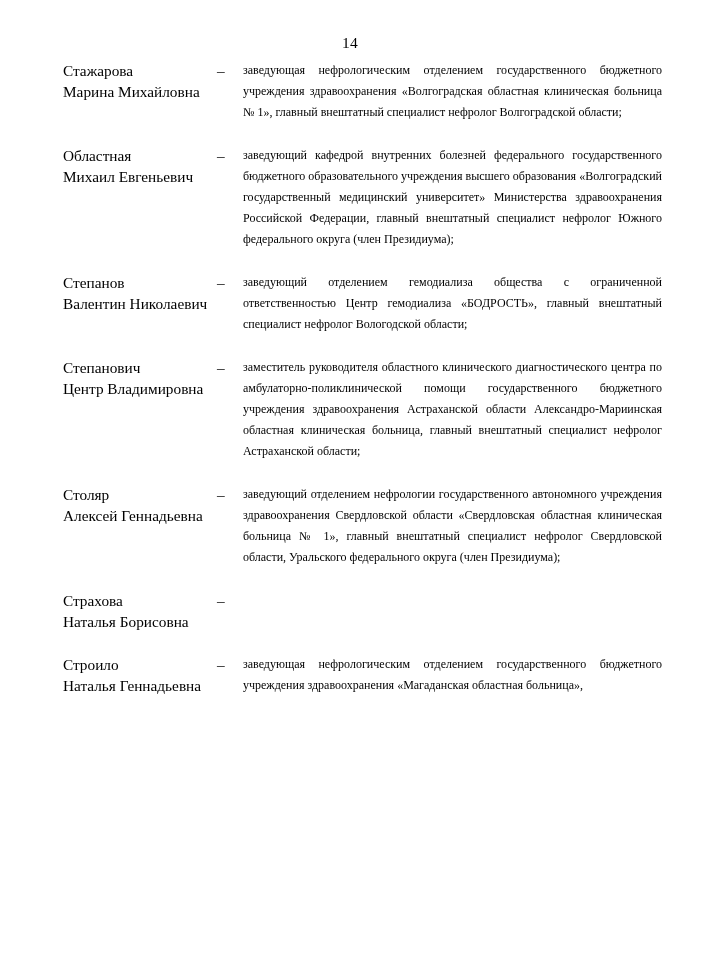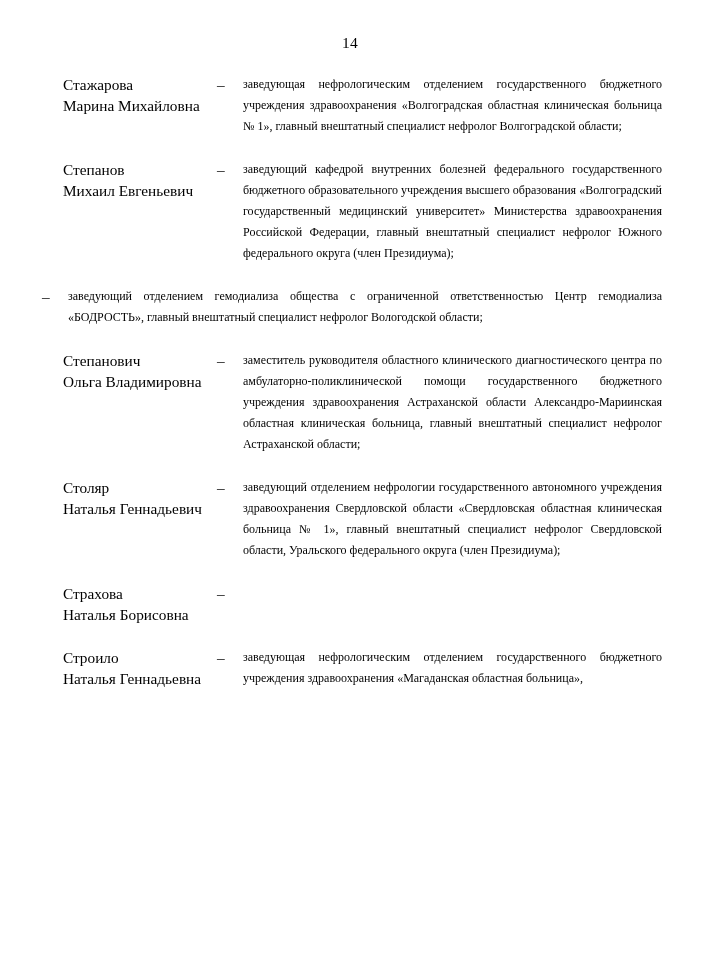--- a/index.html
+++ b/index.html
@@ -22,21 +22,21 @@
     padding: 28px 54px 0 34px;
     position: relative;
   }
   .page-number {
     text-align: center;
     font-size: 15.5px;
     margin: 6px 0 0 0;
     letter-spacing: 0.2px;
   }
   .entries {
-    margin-top: 22px;
+    margin-top: 8px;
   }
   .entry {
     display: flex;
     align-items: flex-start;
     margin-bottom: 22px;
   }
   .entry .name {
     width: 175px;
     flex: 0 0 175px;
     font-size: 15.3px;
@@ -74,41 +74,43 @@
   <div class="entries">
 
     <div class="entry">
       <div class="name">Стажарова
 Марина Михайловна</div>
       <div class="dash">–</div>
       <div class="desc">заведующая нефрологическим отделением государственного бюджетного учреждения здравоохранения «Волгоградская областная клиническая больница № 1», главный внештатный специалист нефролог Волгоградской области;</div>
     </div>
 
     <div class="entry">
-      <div class="name">Степанов
+      <div class="name">Областная
 Михаил Евгеньевич</div>
       <div class="dash">–</div>
       <div class="desc">заведующий кафедрой внутренних болезней федерального государственного бюджетного образовательного учреждения высшего образования «Волгоградский государственный медицинский университет» Министерства здравоохранения Российской Федерации, главный внештатный специалист нефролог Южного федерального округа (член Президиума);</div>
     </div>
 
     <div class="entry">
+      <div class="name">Степанов
+Валентин Николаевич</div>
       <div class="dash">–</div>
       <div class="desc">заведующий отделением гемодиализа общества с ограниченной ответственностью Центр гемодиализа «БОДРОСТЬ», главный внештатный специалист нефролог Вологодской области;</div>
     </div>
 
     <div class="entry">
       <div class="name">Степанович
-Ольга Владимировна</div>
+Центр Владимировна</div>
       <div class="dash">–</div>
       <div class="desc">заместитель руководителя областного клинического диагностического центра по амбулаторно-поликлинической помощи государственного бюджетного учреждения здравоохранения Астраханской области Александро-Мариинская областная клиническая больница, главный внештатный специалист нефролог Астраханской области;</div>
     </div>
 
     <div class="entry">
       <div class="name">Столяр
-Наталья Геннадьевич</div>
+Алексей Геннадьевна</div>
       <div class="dash">–</div>
       <div class="desc">заведующий отделением нефрологии государственного автономного учреждения здравоохранения Свердловской области «Свердловская областная клиническая больница № 1», главный внештатный специалист нефролог Свердловской области, Уральского федерального округа (член Президиума);</div>
     </div>
 
     <div class="entry">
       <div class="name">Страхова
 Наталья Борисовна</div>
       <div class="dash">–</div>
     </div>
 

